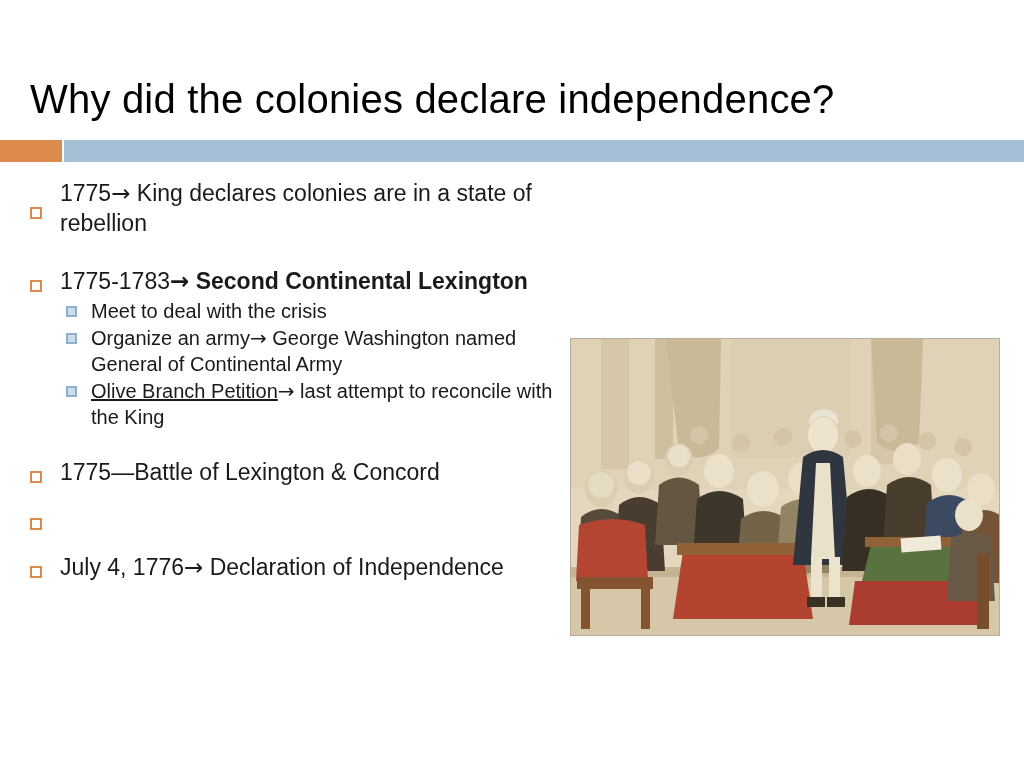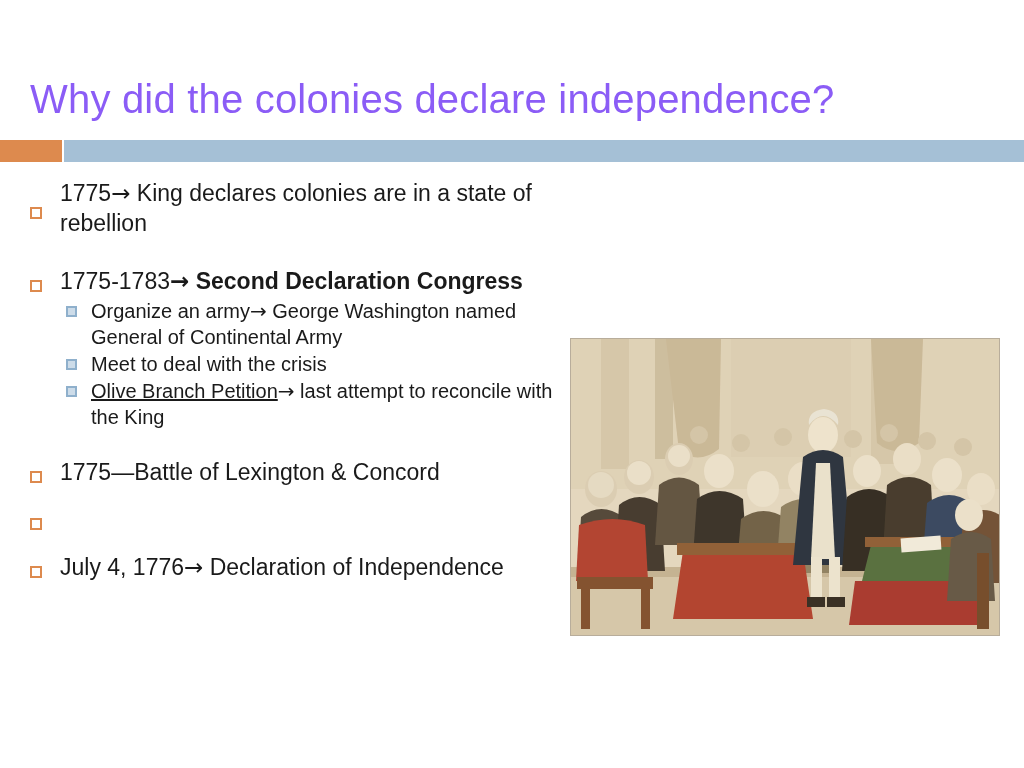--- a/index.html
+++ b/index.html
@@ -19,21 +19,21 @@
     inset: 0;
     background: #ffffff;
   }
   .slide-title {
     position: absolute;
     left: 30px;
     top: 48px;
     width: 960px;
     font-size: 40px;
     line-height: 48px;
-    color: #8b5cf6;
+    color: #000000;
     font-weight: normal;
     letter-spacing: 0.2px;
   }
   .rule {
     position: absolute;
     top: 140px;
     height: 22px;
   }
   .rule-accent {
     left: 0;
@@ -121,31 +121,31 @@
 
     <div class="l1">
       <span class="bullet"></span>
       <span class="text"><span>1775</span><span class="arrow">→</span><span> King declares colonies are in a state of rebellion</span></span>
     </div>
 
     <div class="spacer-lg"></div>
 
     <div class="l1">
       <span class="bullet"></span>
-      <span class="text"><span>1775-1783</span><span class="arrow bold">→</span><span class="bold"> Second Declaration Congress</span></span>
+      <span class="text"><span>1775-1783</span><span class="arrow bold">→</span><span class="bold"> Second Continental Lexington</span></span>
     </div>
 
     <div class="l2">
       <span class="bullet"></span>
+      <span class="text"><span>Meet to deal with the crisis</span></span>
+    </div>
+
+    <div class="l2">
+      <span class="bullet"></span>
       <span class="text"><span>Organize an army</span><span class="arrow">→</span><span> George Washington named General of Continental Army</span></span>
-    </div>
-
-    <div class="l2">
-      <span class="bullet"></span>
-      <span class="text"><span>Meet to deal with the crisis</span></span>
     </div>
 
     <div class="l2">
       <span class="bullet"></span>
       <span class="text"><span class="underline">Olive Branch Petition</span><span class="arrow">→</span><span> last attempt to reconcile with the King</span></span>
     </div>
 
     <div class="spacer-lg"></div>
 
     <div class="l1">

